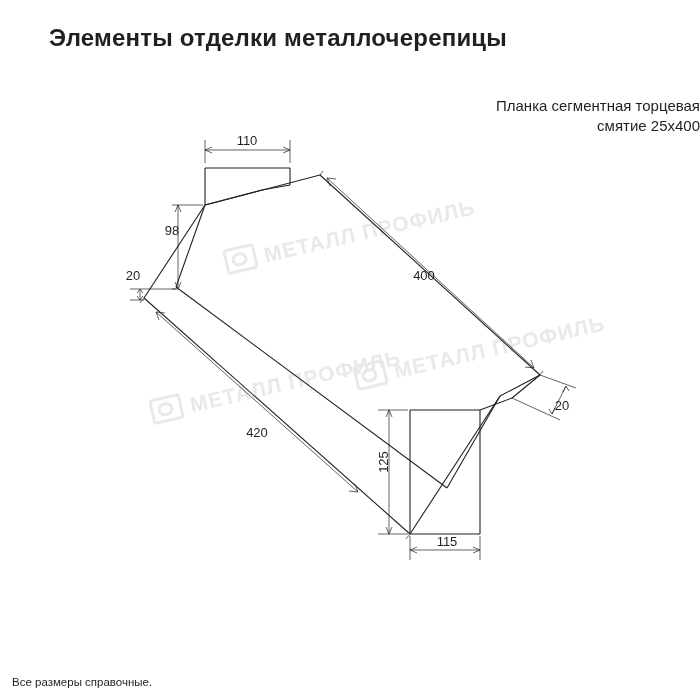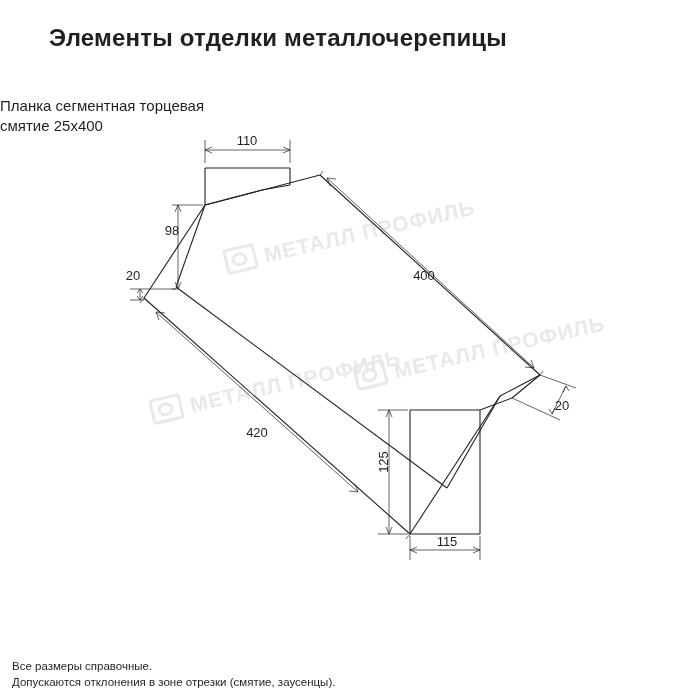--- a/index.html
+++ b/index.html
@@ -26,21 +26,21 @@
     font-weight: bold;
     letter-spacing: 0.2px;
     color: #231f20;
   }
 
   .subtitle {
     position: absolute;
     top: 96px;
     left: 0;
     width: 700px;
-    text-align: left;
+    text-align: right;
     font-size: 15px;
     line-height: 20px;
     color: #231f20;
   }
   .subtitle .line2 { display: block; }
 
   .drawing {
     position: absolute;
     top: 0;
     left: 0;
@@ -200,14 +200,13 @@
     <text x="424" y="280" text-anchor="middle">400</text>
     <text x="562" y="410" text-anchor="middle">20</text>
     <text x="257" y="437" text-anchor="middle">420</text>
     <text x="388" y="462" text-anchor="middle" transform="rotate(-90 388 462)">125</text>
     <text x="447" y="546" text-anchor="middle">115</text>
   </g>
 </svg>
 
 <div class="footnotes">
   <div>Все размеры справочные.</div>
-  <div>Допускаются отклонения в зоне отрезки (смятие, заусенцы).</div>
 </div>
 
 </body></html>

